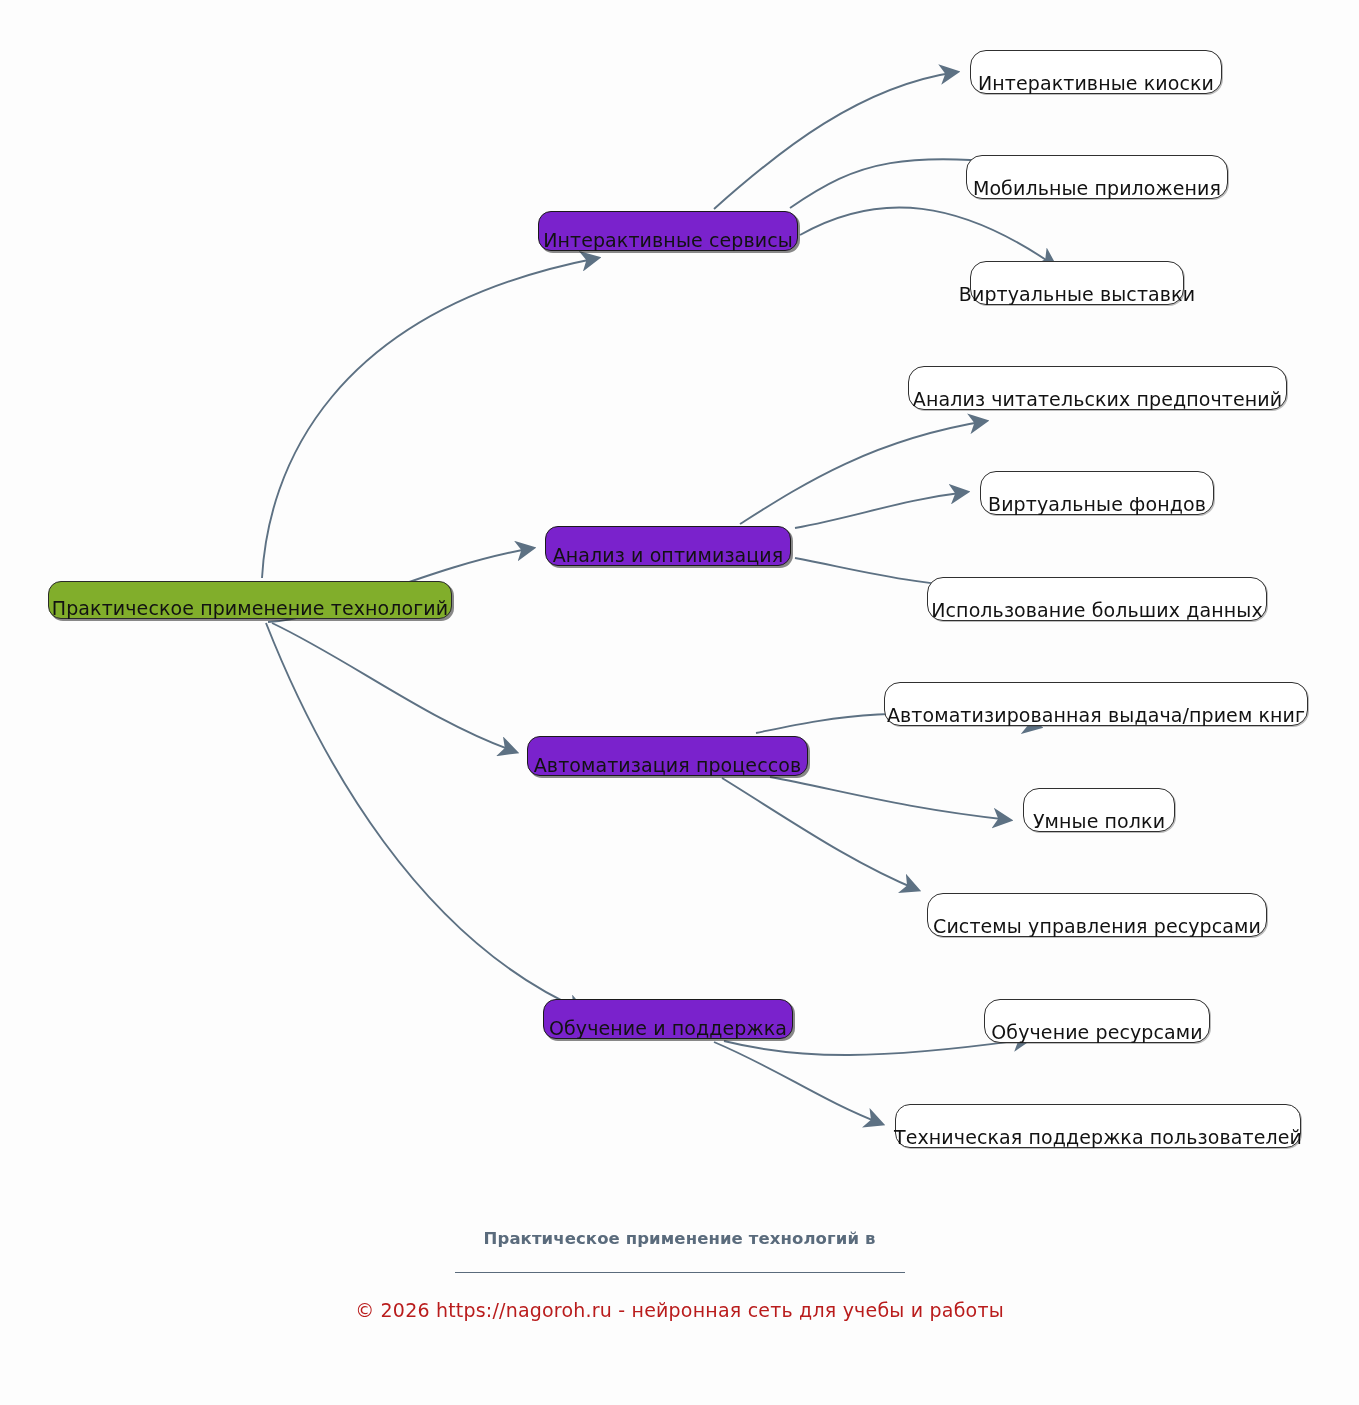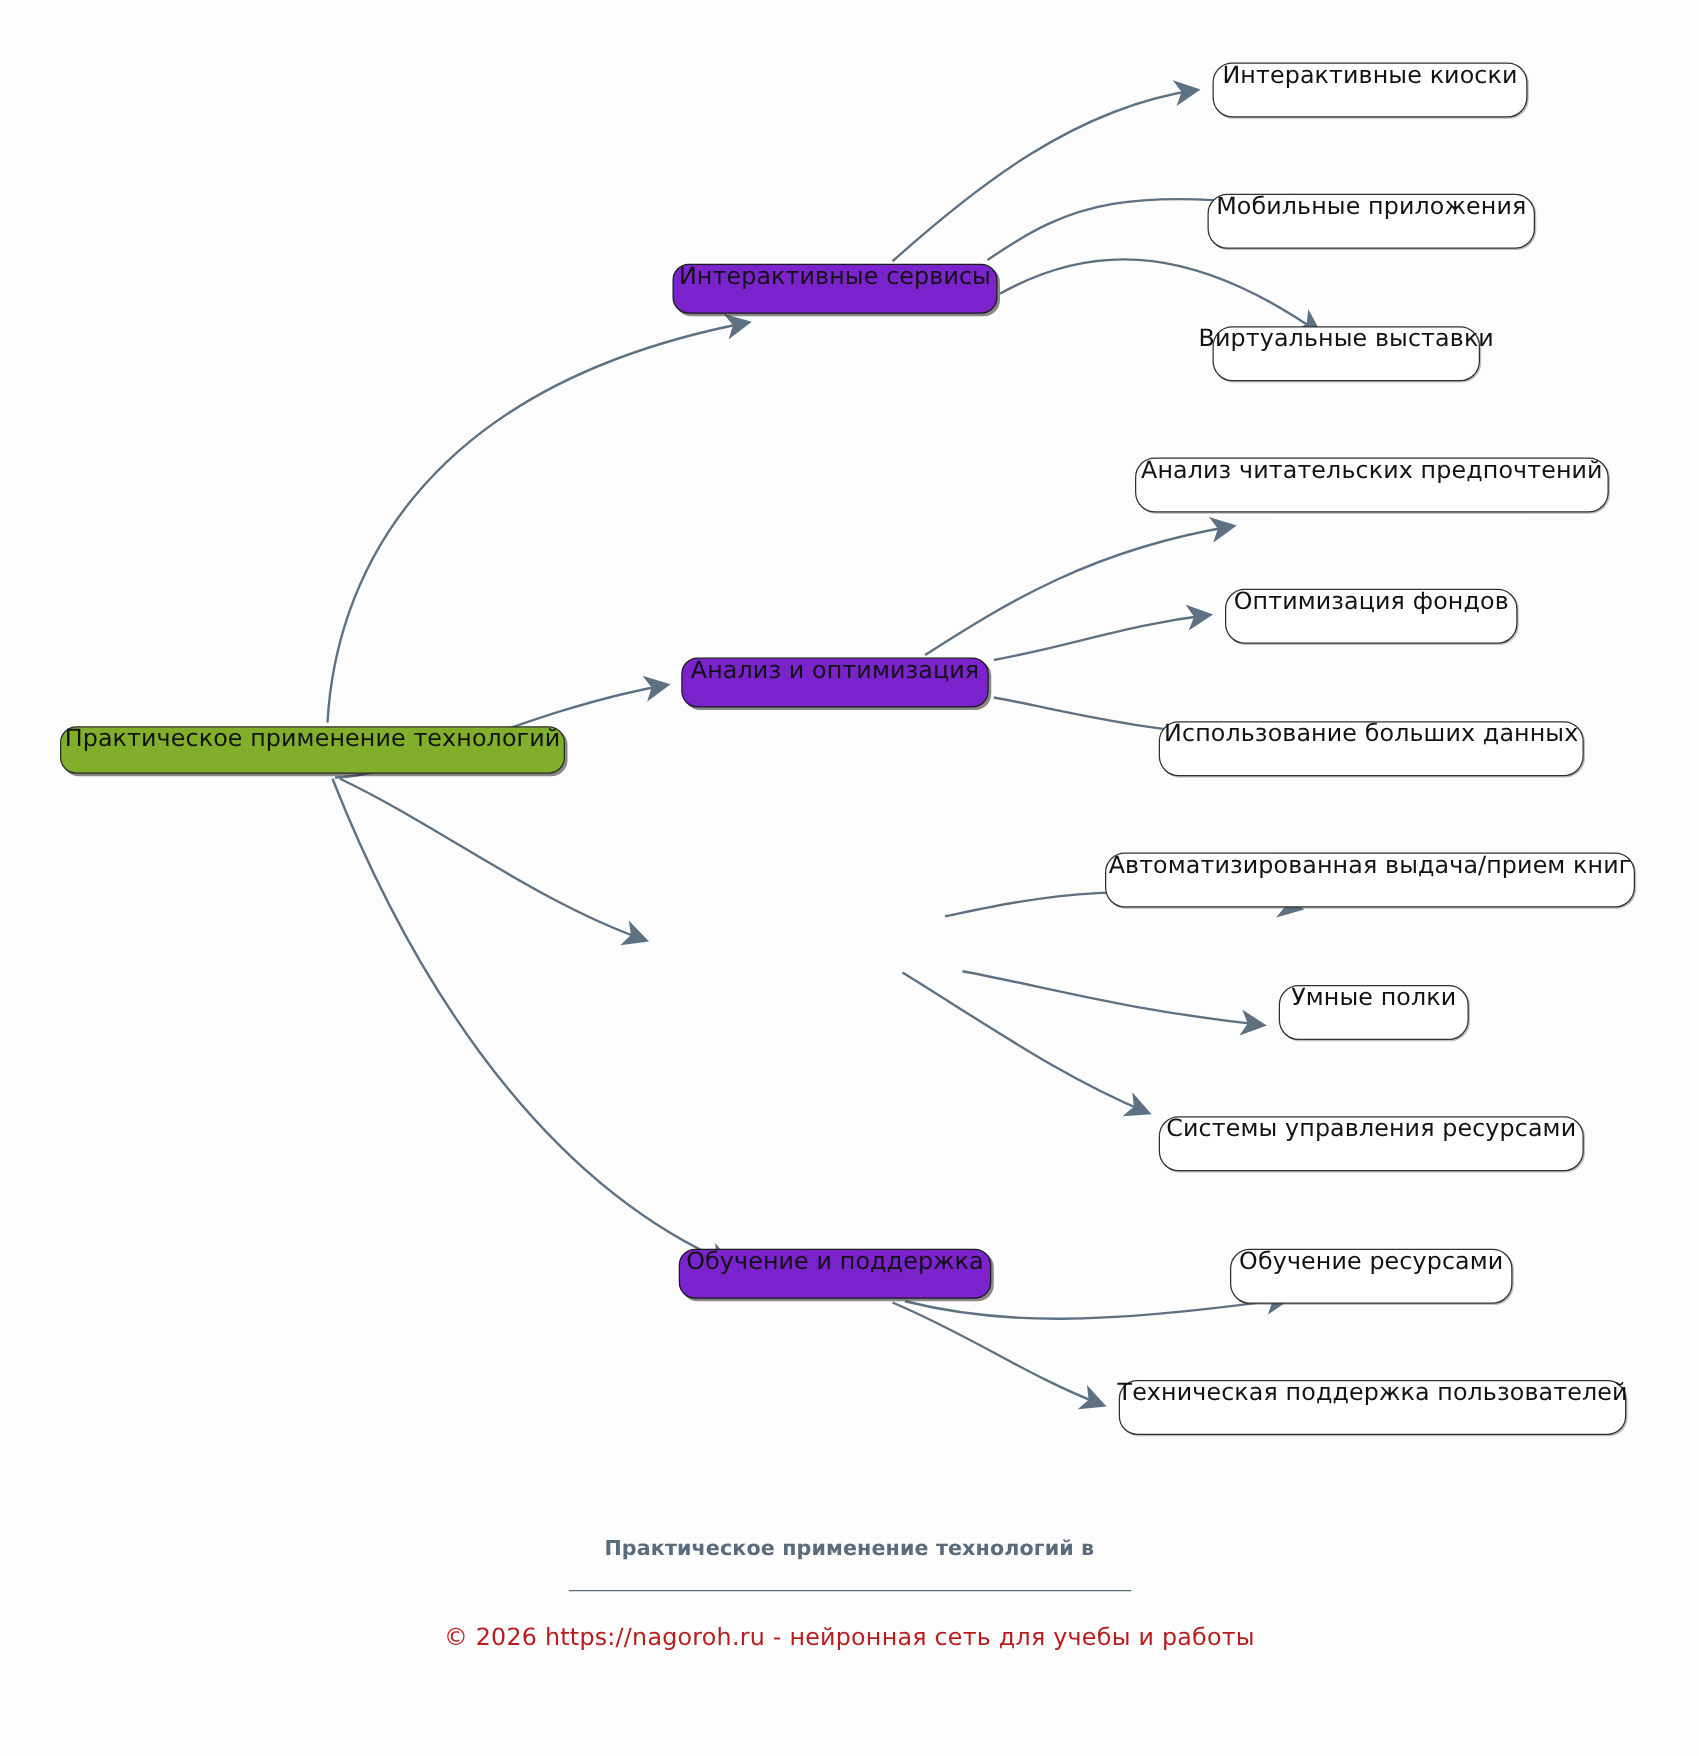--- a/index.html
+++ b/index.html
@@ -20,21 +20,21 @@
     left: 0;
     top: 0;
     width: 1359px;
     height: 1405px;
     pointer-events: none;
   }
   .node {
     position: absolute;
     box-sizing: border-box;
     display: flex;
-    align-items: flex-start;
+    align-items: flex-end;
     justify-content: center;
     white-space: nowrap;
     border-radius: 13px;
     border: 1.6px solid #1d1d1d;
     color: #121212;
     font-size: 19px;
     letter-spacing: 0.1px;
     line-height: 1;
     z-index: 5;
   }
@@ -135,26 +135,29 @@
     <span>Виртуальные выставки</span>
   </div>
 
   <div class="node branch" style="left:545px; top:526px; width:246px; height:40px;">
     <span>Анализ и оптимизация</span>
   </div>
   <div class="node leaf" style="left:908px; top:366px; width:379px; height:44px;">
     <span>Анализ читательских предпочтений</span>
   </div>
   <div class="node leaf" style="left:980px; top:471px; width:234px; height:44px;">
-    <span>Оптимизация фондов</span>
+    <span>Виртуальные фондов</span>
   </div>
   <div class="node leaf" style="left:927px; top:577px; width:340px; height:44px;">
     <span>Использование больших данных</span>
   </div>
 
+  <div class="node branch" style="left:527px; top:736px; width:281px; height:40px;">
+    <span>Автоматизация процессов</span>
+  </div>
   <div class="node leaf" style="left:884px; top:682px; width:424px; height:44px;">
     <span>Автоматизированная выдача/прием книг</span>
   </div>
   <div class="node leaf" style="left:1023px; top:788px; width:152px; height:44px;">
     <span>Умные полки</span>
   </div>
   <div class="node leaf" style="left:927px; top:893px; width:340px; height:44px;">
     <span>Системы управления ресурсами</span>
   </div>
 

